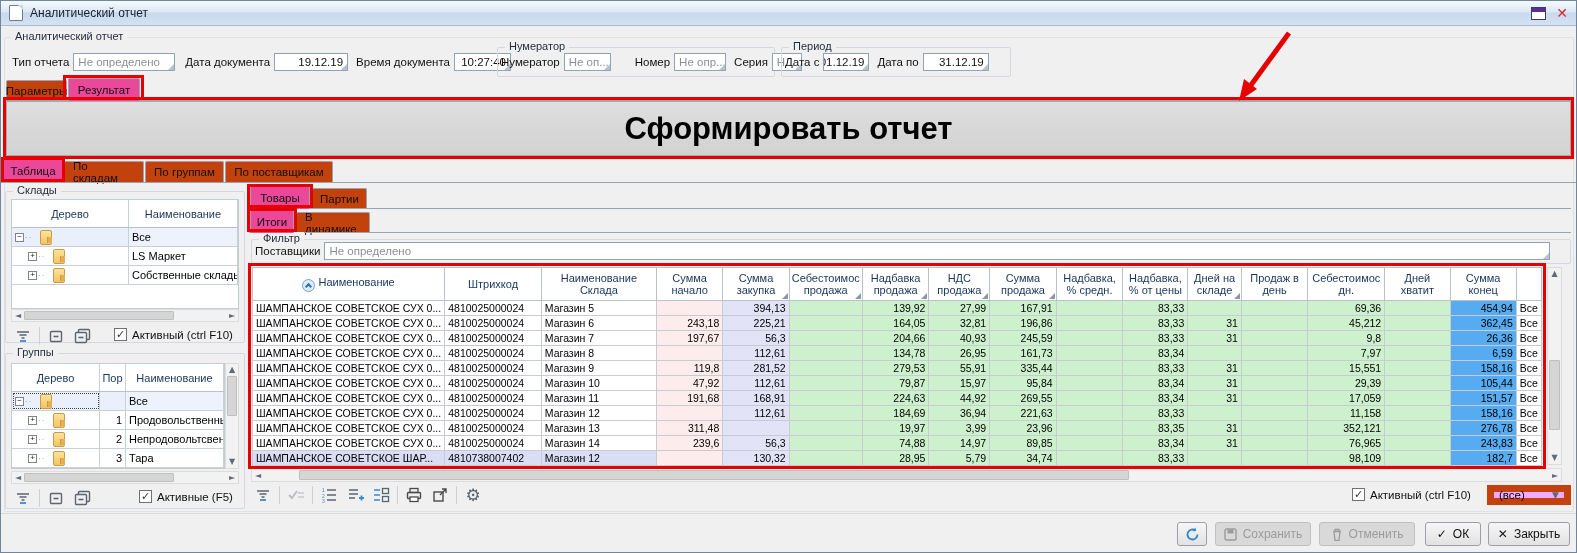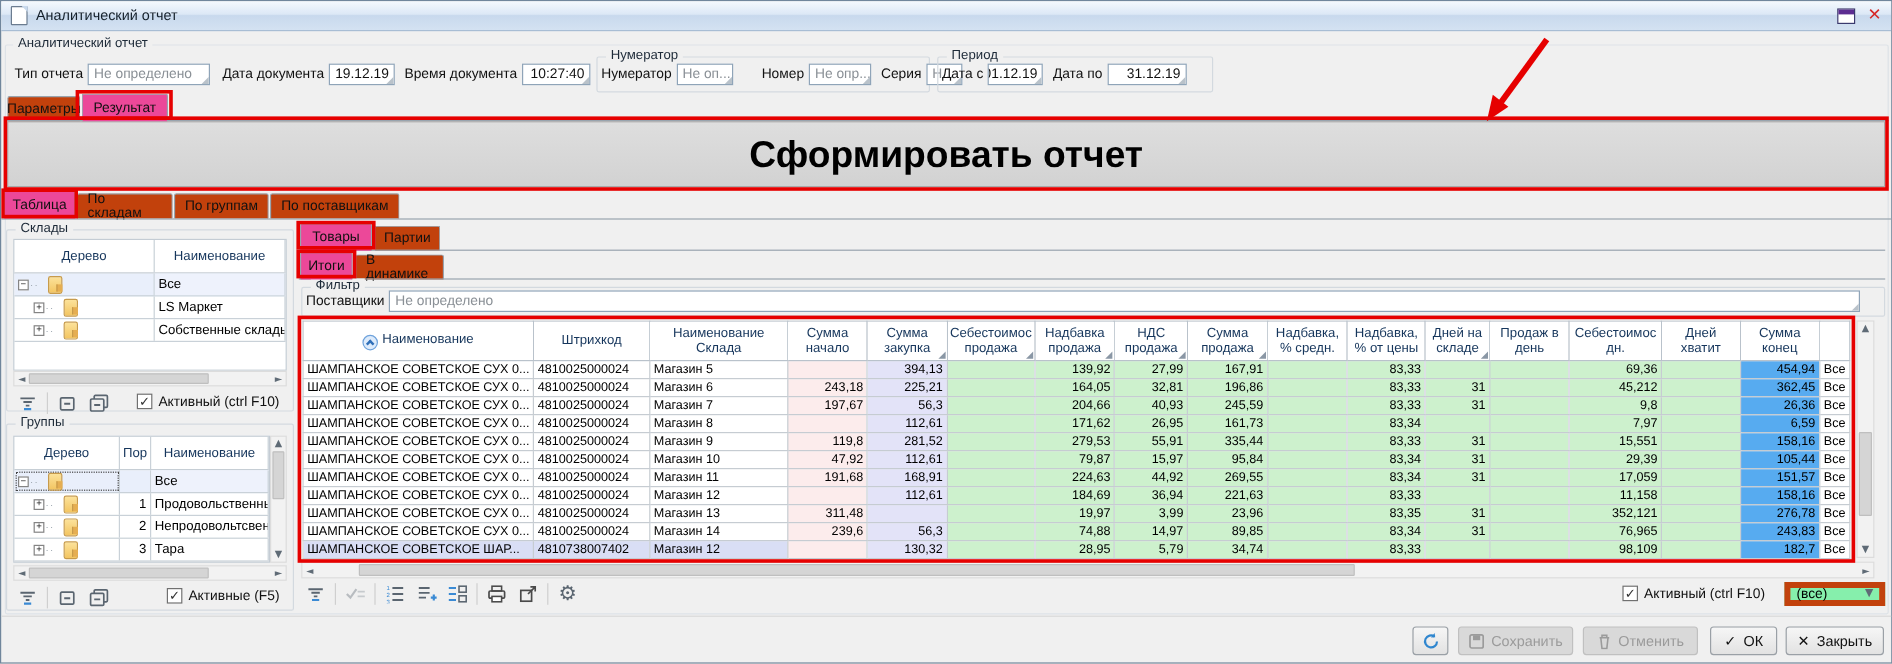--- a/index.html
+++ b/index.html
@@ -74,21 +74,21 @@
   td.c-green { background:#cdf1cd; border-color:#a9d3a9; }
   td.c-blue { background:#57abf0; border-color:#4a90cc; }
   td.selcell { background:#d9def5; }
   .sortmark { position:absolute; right:1px; bottom:1px; width:0; height:0; border-left:6px solid transparent; border-bottom:6px solid #8a97a5; }
   .sort-circle { display:inline-flex; width:13px; height:13px; border-radius:50%; border:1px solid #6fa3dc; background:#ddebfb; align-items:center; justify-content:center; vertical-align:-3px; margin-right:3px; }
   .sort-circle i { display:block; width:5px; height:5px; border-top:2px solid #2f6fb8; border-right:2px solid #2f6fb8; transform:rotate(-45deg); margin-top:2px; }
   
   .btn { position:absolute; height:24px; background:linear-gradient(180deg,#f6f6f6,#e2e2e2); border:1px solid #9aa0a6; border-radius:3px; font-size:12px; color:#111; display:flex; align-items:center; justify-content:center; gap:6px; }
   .btn.disabled { background:#d9d9d9; color:#9b9b9b; border-color:#c0c0c0; }
   .glyph { font-family:"DejaVu Sans",sans-serif; }
-  .combo { position:absolute; background:#86efac; border:5px solid #c2410c; height:20px; display:flex; align-items:center; font-size:11.5px; padding:0 5px; }
+  .combo { position:absolute; background:#f0abfc; border:7px solid #c2410c; height:20px; display:flex; align-items:center; font-size:11.5px; padding:0 5px; }
   .combo .chev { margin-left:auto; color:#5f6b76; font-size:9px; font-family:"DejaVu Sans",sans-serif; }
   .footline { position:absolute; left:0; top:512px; width:1577px; height:1px; background:#d9d9d9; }
   
   .red-box { position:absolute; border:3px solid #e60000; pointer-events:none; z-index:50; }
   #annot-arrow { position:absolute; left:0; top:0; pointer-events:none; z-index:51; }
 </style>
 </head>
 <body>
 
 <div id="window">
@@ -103,21 +103,21 @@
   </div>
 
   <div class="mainframe">
     <span class="glabel">Аналитический отчет</span>
   </div>
 
   <div class="frow" style="left:11px; top:52px;">
     <span>Тип отчета</span>
     <span class="field gray" style="width:102px;">Не определено</span>
     <span style="margin-left:6px;">Дата документа</span>
-    <span class="field rt" style="width:55px;">19.12.19</span>
+    <span class="field rt" style="width:74px;">19.12.19</span>
     <span style="margin-left:4px;">Время документа</span>
     <span class="field rt" style="width:57px;">10:27:40</span>
   </div>
 
   <div class="group" style="left:496px; top:46px; width:278px; height:30px;">
     <span class="glabel">Нумератор</span>
   </div>
   <div class="frow" style="left:500px; top:52px;">
     <span>Нумератор</span>
     <span class="field gray" style="width:47px;">Не оп...</span>
@@ -406,21 +406,21 @@
             <td class=" c-blue num">26,36</td>
             <td>Все</td>
           </tr>
           <tr>
             <td>ШАМПАНСКОЕ СОВЕТСКОЕ СУХ 0...</td>
             <td>4810025000024</td>
             <td>Магазин 8</td>
             <td class=" c-pink num"></td>
             <td class=" c-lav num">112,61</td>
             <td class=" c-green num"></td>
-            <td class=" c-green num">171,62</td>
+            <td class=" c-green num">134,78</td>
             <td class=" c-green num">26,95</td>
             <td class=" c-green num">161,73</td>
             <td class=" c-green num"></td>
             <td class=" c-green num">83,34</td>
             <td class=" c-green num"></td>
             <td class=" c-green num"></td>
             <td class=" c-green num">7,97</td>
             <td class=" c-green num"></td>
             <td class=" c-blue num">6,59</td>
             <td>Все</td>

